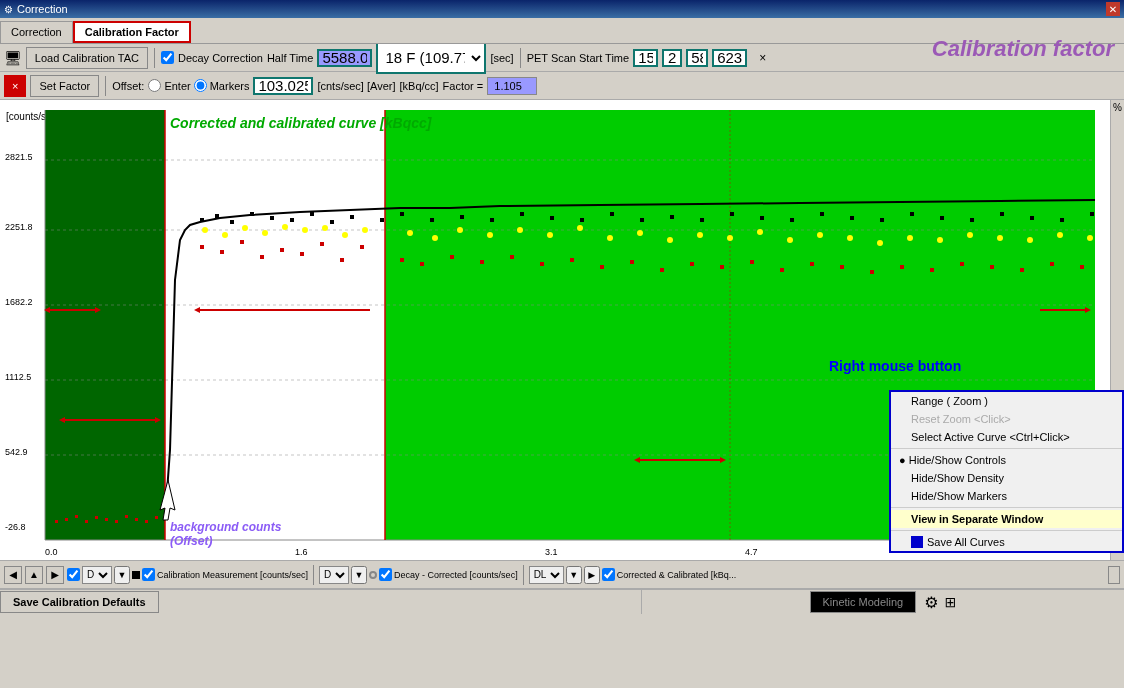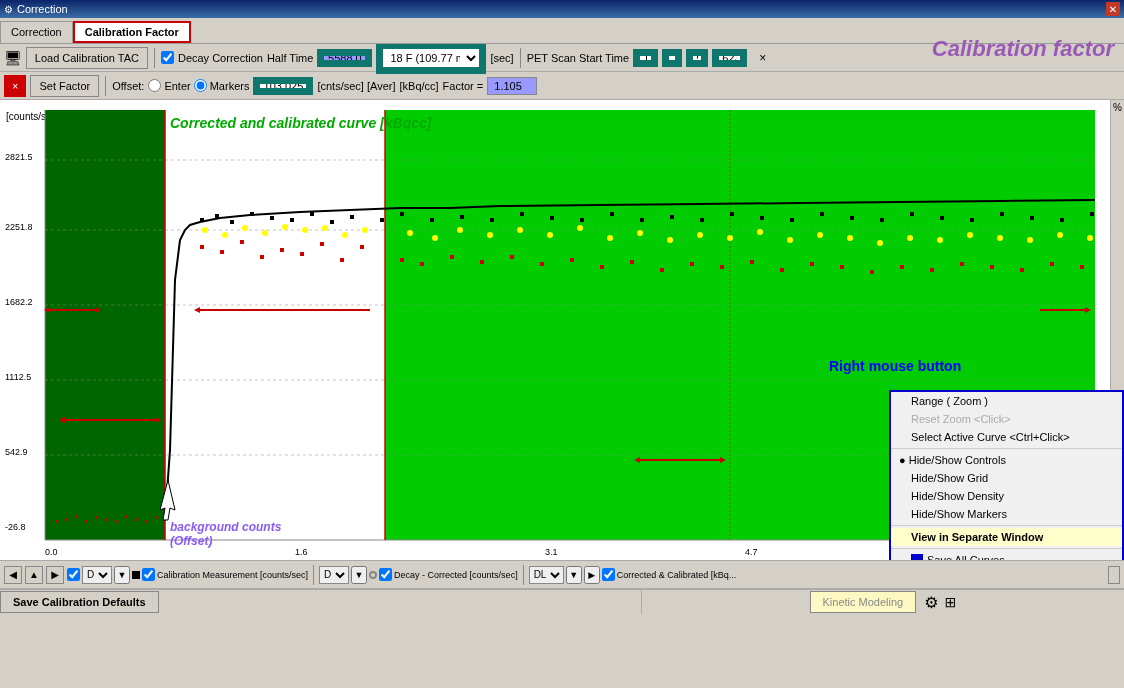--- a/index.html
+++ b/index.html
@@ -81,24 +81,24 @@
       border: 1px solid #888;
       padding: 2px 8px;
       cursor: pointer;
       font-size: 11px;
       height: 22px;
       display: flex;
       align-items: center;
       gap: 3px;
     }
     .toolbar-input {
-      border: 7px solid #0f766e;
+      border: 2px solid #0f766e;
       height: 18px;
       padding: 0 3px;
-      font-size: 11px;
+      font-size: 15px;
       background: white;
       text-align: center;
     }
     .toolbar-input.blue-bg {
       background: #9999ff;
       color: black;
     }
     .factor-value {
       background: #9999ff;
       border: 1px solid #888;
@@ -153,21 +153,21 @@
     .status-btn {
       background: #d4d0c8;
       border: 1px solid #888;
       padding: 2px 12px;
       cursor: pointer;
       font-size: 11px;
       height: 22px;
       font-weight: bold;
     }
     .kinetic-btn {
-      background: #fef9c3;
+      background: #000000;
       border: 1px solid #888;
       padding: 2px 12px;
       color: #888;
       font-size: 11px;
       height: 22px;
     }
     
     
     .chart-annotation {
       position: absolute;
@@ -456,21 +456,20 @@
     <div style="position:relative;">
       <div style="position:absolute; top:-32px; left:-60px; color:#0000ff; font-weight:bold; font-size:14px; white-space:nowrap;">Right mouse button</div>
       <div style="background:#f0f0f0; border:2px solid #0000cc; width:235px;">
         <div class="menu-item">Range ( Zoom )</div>
         <div class="menu-item disabled">Reset Zoom &lt;Click&gt;</div>
         <div class="menu-item">Select Active Curve &lt;Ctrl+Click&gt;</div>
         <div class="menu-divider"></div>
         <div class="menu-item" style="padding-left:8px;">
           <span>● </span><span>Hide/Show Controls</span>
         </div>
-        <div class="menu-item">Hide/Show Grid</div>
         <div class="menu-item">Hide/Show Density</div>
         <div class="menu-item">Hide/Show Markers</div>
         <div class="menu-divider"></div>
         <div class="menu-item" style="background:#ffffcc; font-weight:bold;">View in Separate Window</div>
         <div class="menu-divider"></div>
         <div class="menu-item" style="display:flex; align-items:center; gap:4px;">
           <span style="display:inline-block; width:12px; height:12px; background:#0000cc;"></span>
           <span>Save All Curves</span>
         </div>
 

